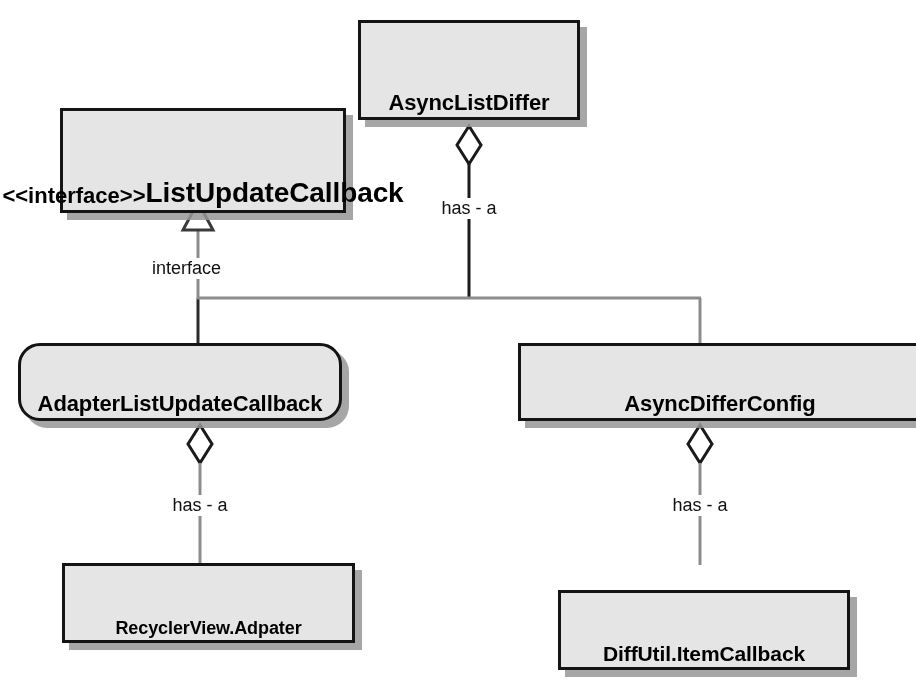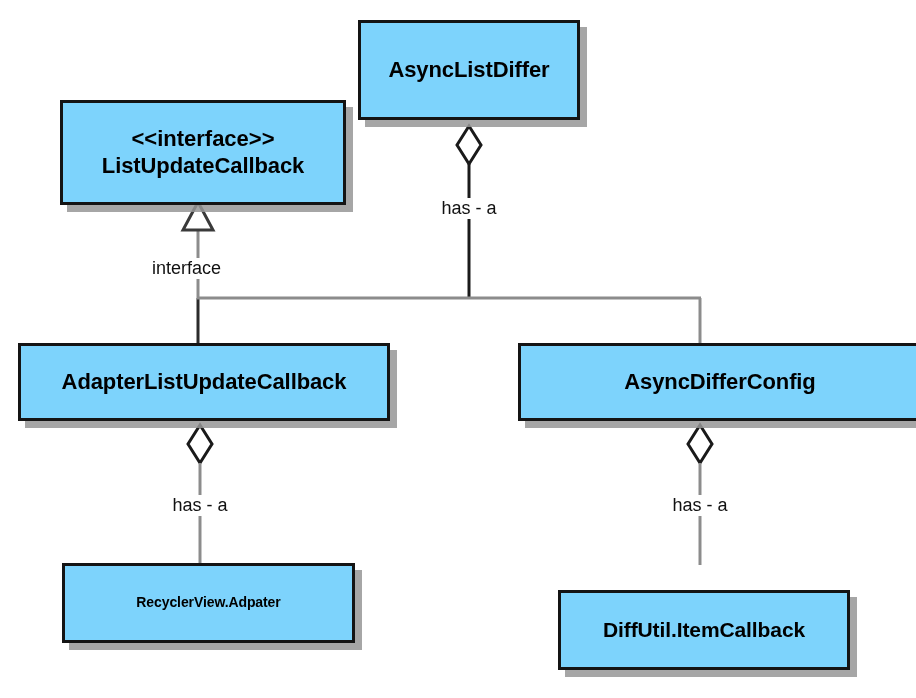--- a/index.html
+++ b/index.html
@@ -19,44 +19,45 @@
   #edges {
     position: absolute;
     left: 0;
     top: 0;
     width: 916px;
     height: 698px;
   }
   .node {
     position: absolute;
     box-sizing: border-box;
-    background: #7dd3fc;
+    background: #e5e5e5;
     border: 3px solid #141414;
     box-shadow: 7px 7px 0 0 rgba(150,150,150,0.85);
     display: flex;
-    align-items: center;
+    align-items: flex-end;
     justify-content: center;
     text-align: center;
     z-index: 5;
   }
   .node .label {
     font-weight: bold;
     color: #000000;
     line-height: 1.22;
     letter-spacing: -0.1px;
     white-space: nowrap;
   }
   .node .stereotype {
     font-weight: bold;
     color: #000000;
     line-height: 1.22;
     white-space: nowrap;
   }
   .node-stack {
-    flex-direction: column;
+    flex-direction: row;
+    margin-top: 8px;
   }
   .edge-label {
     position: absolute;
     font-family: "Liberation Sans", sans-serif;
     font-size: 18px;
     color: #111111;
     background: #ffffff;
     padding: 0 4px;
     white-space: nowrap;
     z-index: 6;
@@ -100,33 +101,33 @@
       <line x1="700" y1="463" x2="700" y2="565" stroke="#8c8c8c" stroke-width="3"></line>
     </g>
   </svg>
 
   <div class="node" style="left: 358px; top: 20px; width: 222px; height: 100px;">
     <span class="label" style="font-size: 22px;">AsyncListDiffer</span>
   </div>
 
   <div class="node node-stack" style="left: 60px; top: 100px; width: 286px; height: 105px;">
     <span class="stereotype" style="font-size: 22px;">&lt;&lt;interface&gt;&gt;</span>
-    <span class="label" style="font-size: 22px;">ListUpdateCallback</span>
+    <span class="label" style="font-size: 28px;">ListUpdateCallback</span>
   </div>
 
-  <div class="node" style="left: 18px; top: 343px; width: 372px; height: 78px;">
+  <div class="node" style="left: 18px; top: 343px; width: 324px; height: 78px; border-radius: 22px;">
     <span class="label" style="font-size: 22px;">AdapterListUpdateCallback</span>
   </div>
 
   <div class="node" style="left: 518px; top: 343px; width: 404px; height: 78px;">
     <span class="label" style="font-size: 22px;">AsyncDifferConfig</span>
   </div>
 
   <div class="node" style="left: 62px; top: 563px; width: 293px; height: 80px;">
-    <span class="label" style="font-size: 14px;">RecyclerView.Adpater</span>
+    <span class="label" style="font-size: 18px;">RecyclerView.Adpater</span>
   </div>
 
   <div class="node" style="left: 558px; top: 590px; width: 292px; height: 80px;">
     <span class="label" style="font-size: 21px;">DiffUtil.ItemCallback</span>
   </div>
 
   <span class="edge-label" style="left: 147.984px; top: 257.5px;">interface</span>
 
   <span class="edge-label" style="left: 437.484px; top: 197.5px;">has - a</span>
 

